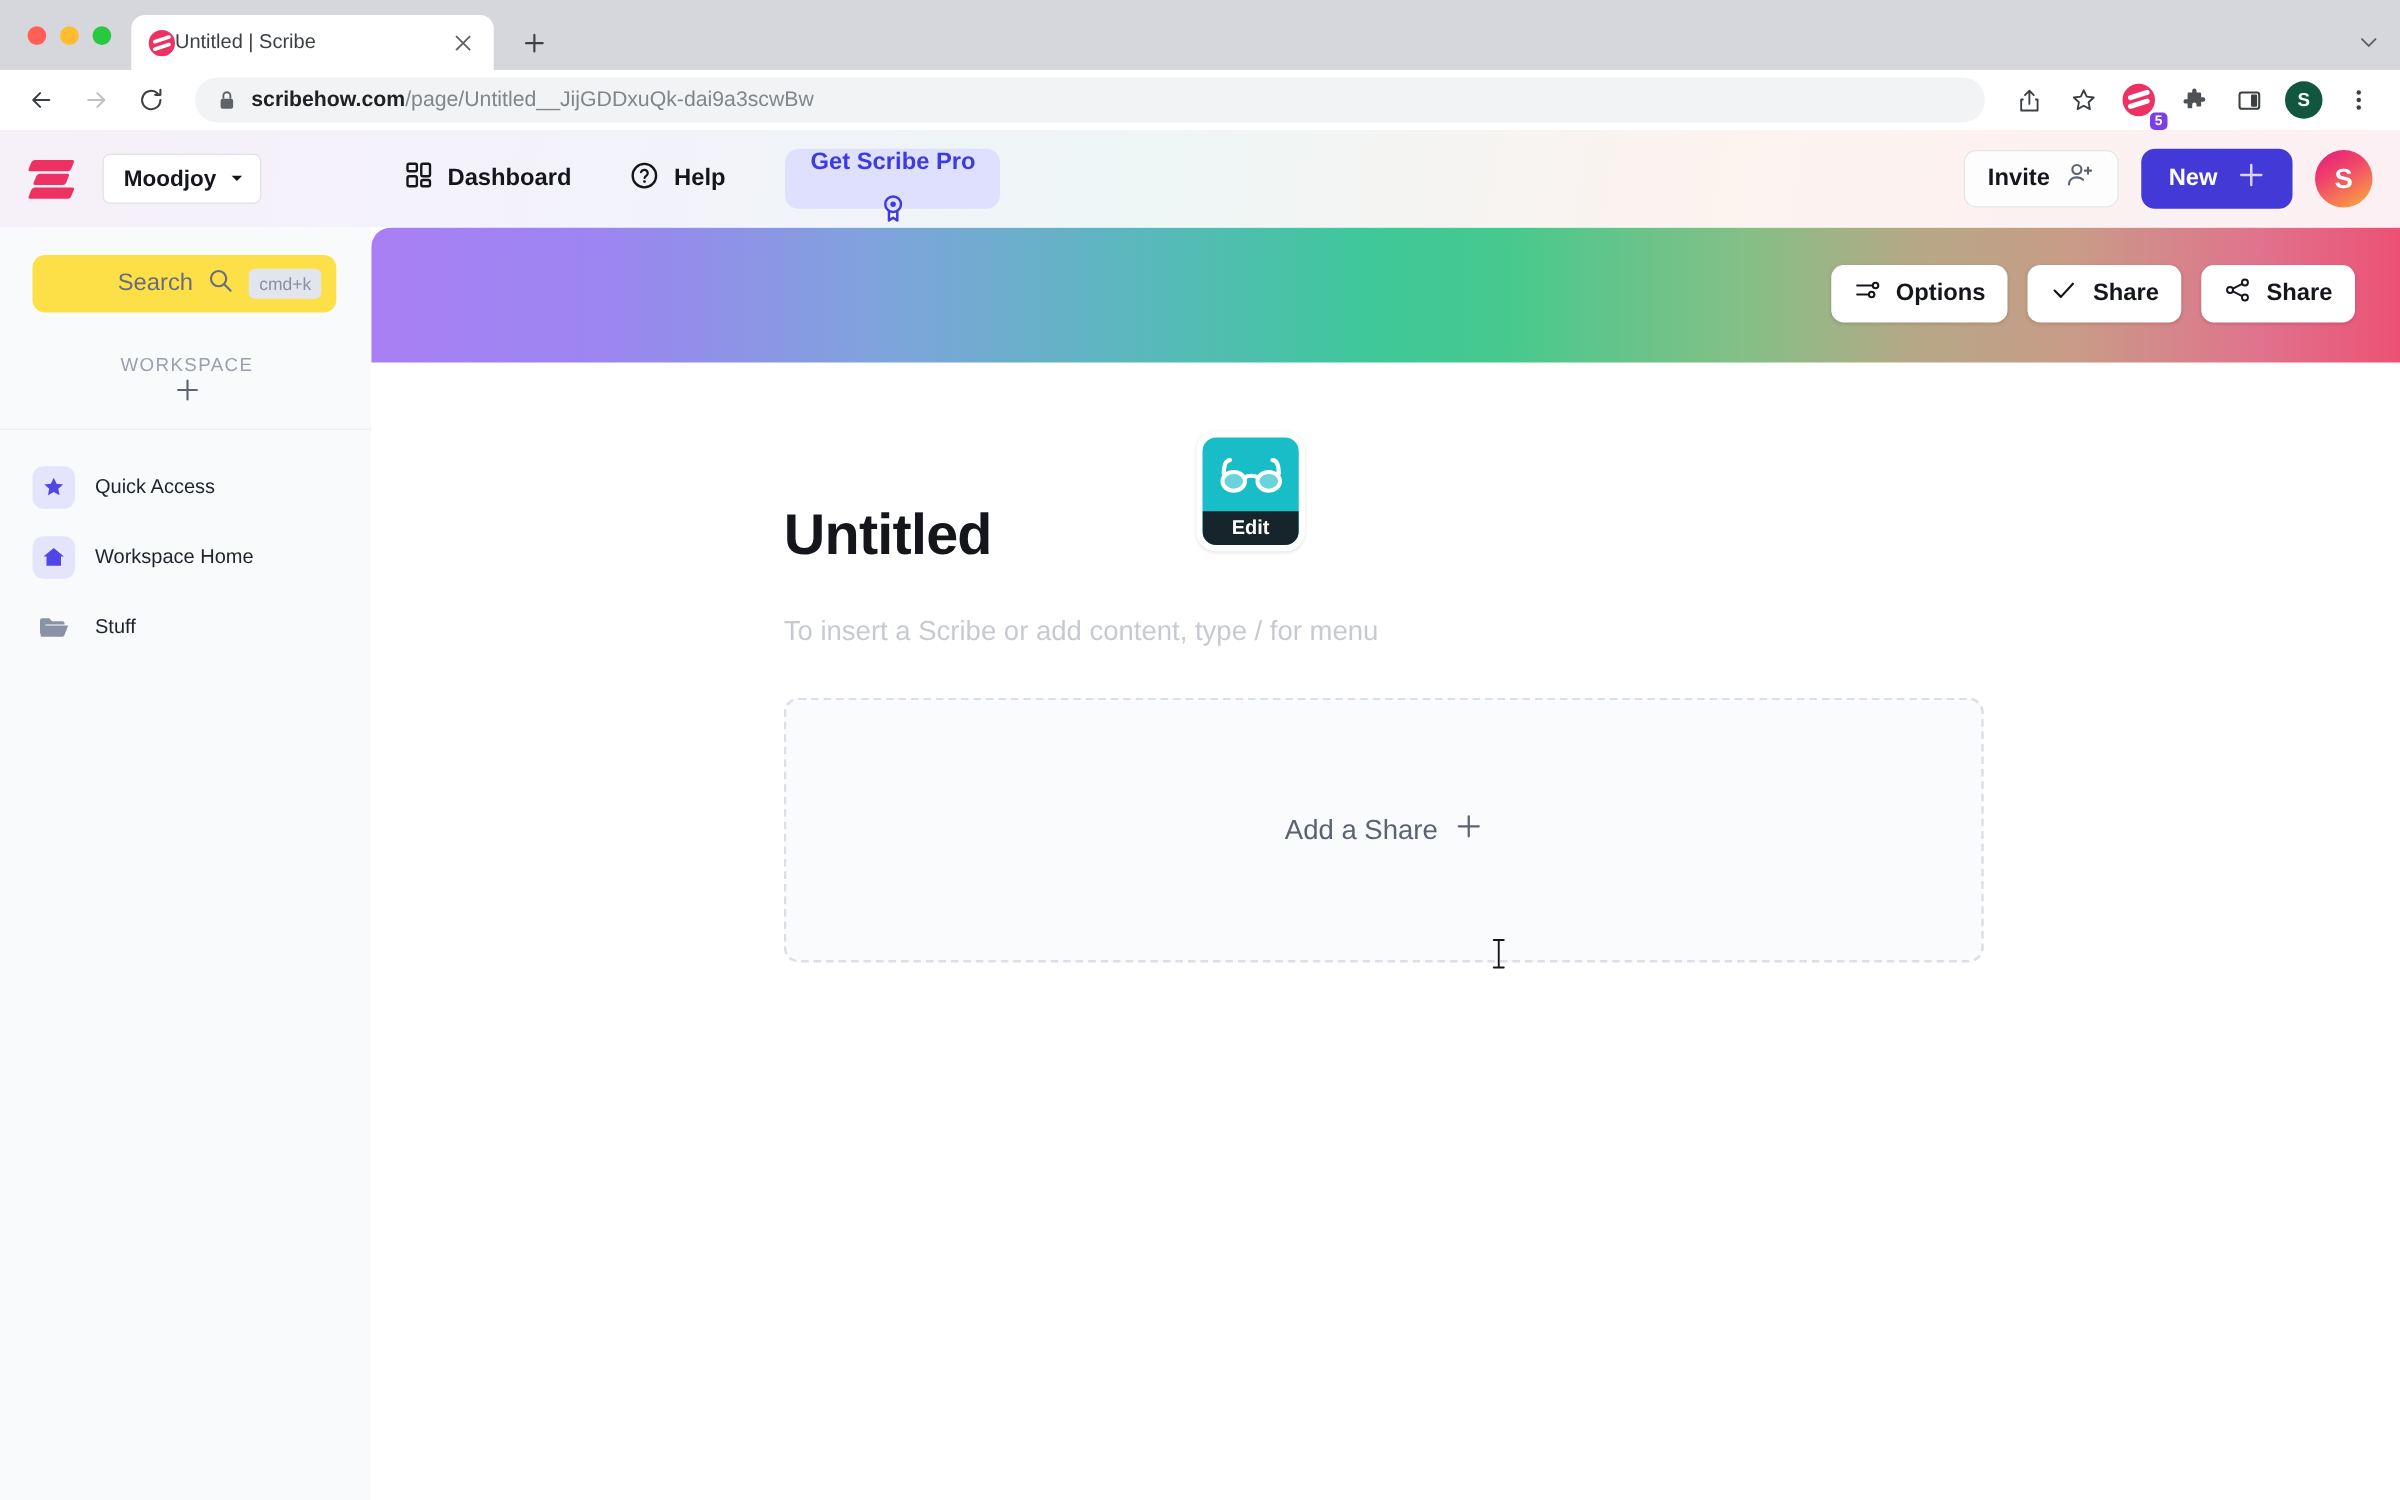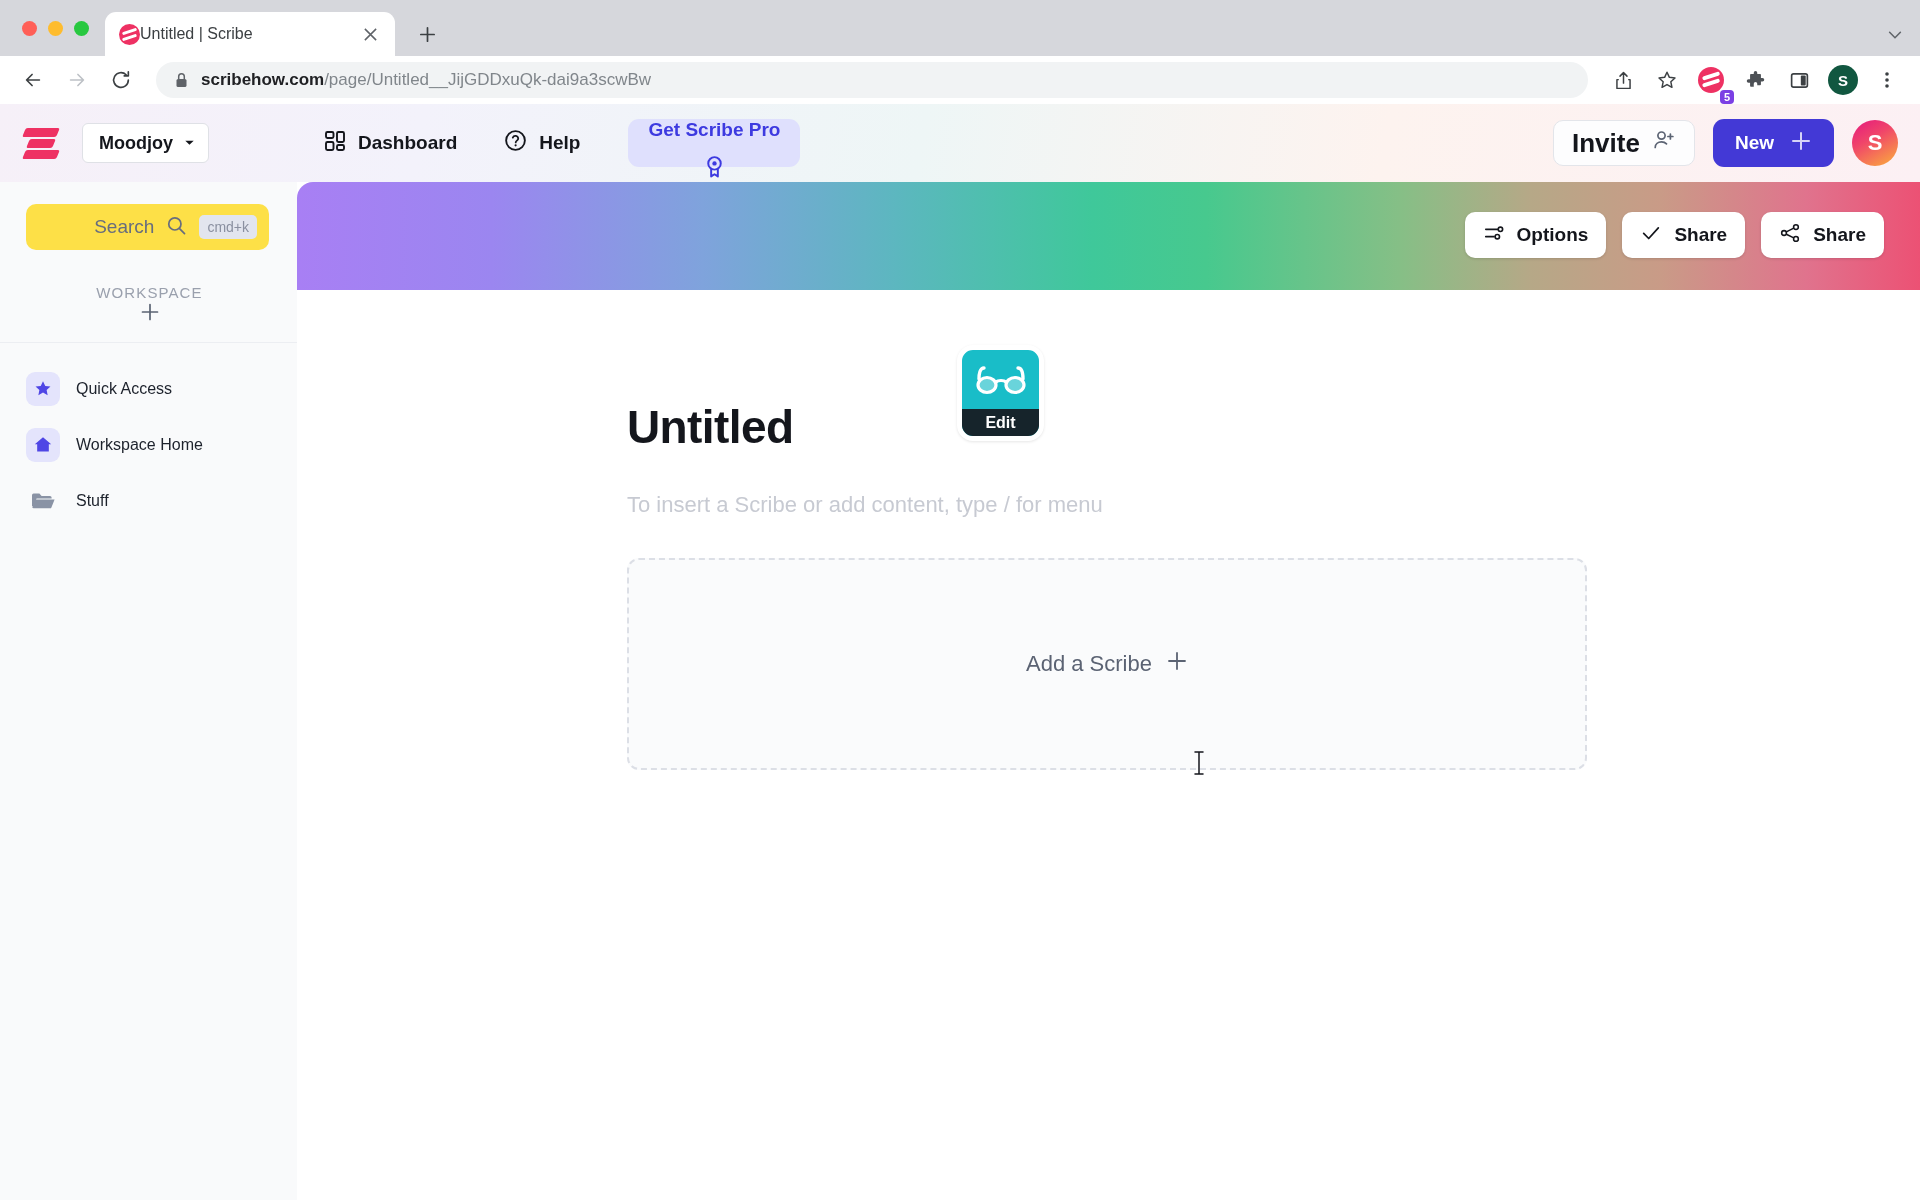--- a/index.html
+++ b/index.html
@@ -112,21 +112,21 @@
   .nav-group { display:flex; align-items:center; gap: 18px; margin-left: 100px; }
   .pro-btn {
     display:flex;align-items:center;gap:13px; height:48px; padding:0 20px;
     background:#dfe0fd; border-radius:11px; color:#3d3ae0;
     font-size:19px; font-weight:700; margin-left: 16px; flex-direction: column;
   }
   .spacer { flex:1; }
   .invite-btn {
     display:flex;align-items:center;gap:12px;height:46px;padding:0 18px;
     border:1px solid #e3e5ea;border-radius:10px;background:#fdfdfe;
-    font-size:26px;font-weight:700;color:#14161c;
+    font-size:19px;font-weight:700;color:#14161c;
   }
   .new-btn {
     display:flex;align-items:center;gap:16px;height:48px;padding:0 22px;
     background:#4339d6;border-radius:11px;color:#fff;font-size:19px;font-weight:700;
     margin-left: 18px;
   }
   .avatar-user {
     width:46px;height:46px;border-radius:50%;margin-left:18px;
     background: linear-gradient(150deg,#e5187e 0%, #f0456a 40%, #fbb03b 100%);
     display:flex;align-items:center;justify-content:center;
@@ -481,21 +481,21 @@
                 </svg>
               </span>
               <div class="edit-bar">Edit</div>
             </div>
           </div>
 
           <div class="doc-title">Untitled</div>
           <div class="doc-placeholder">To insert a Scribe or add content, type / for menu</div>
 
           <div class="dropzone">
-            <span>Add a Scribe</span>
+            <span>Add a Share</span>
             <span>
               <svg width="22" height="22" viewBox="0 0 22 22">
                   <path d="M11 3 V19 M3 11 H19" stroke="#5b6373" stroke-width="1.8" fill="none" stroke-linecap="round"></path>
                 </svg>
             </span>
           </div>
         </div>
 
         <div class="caret">
           <svg width="14" height="26" viewBox="0 0 14 26">

